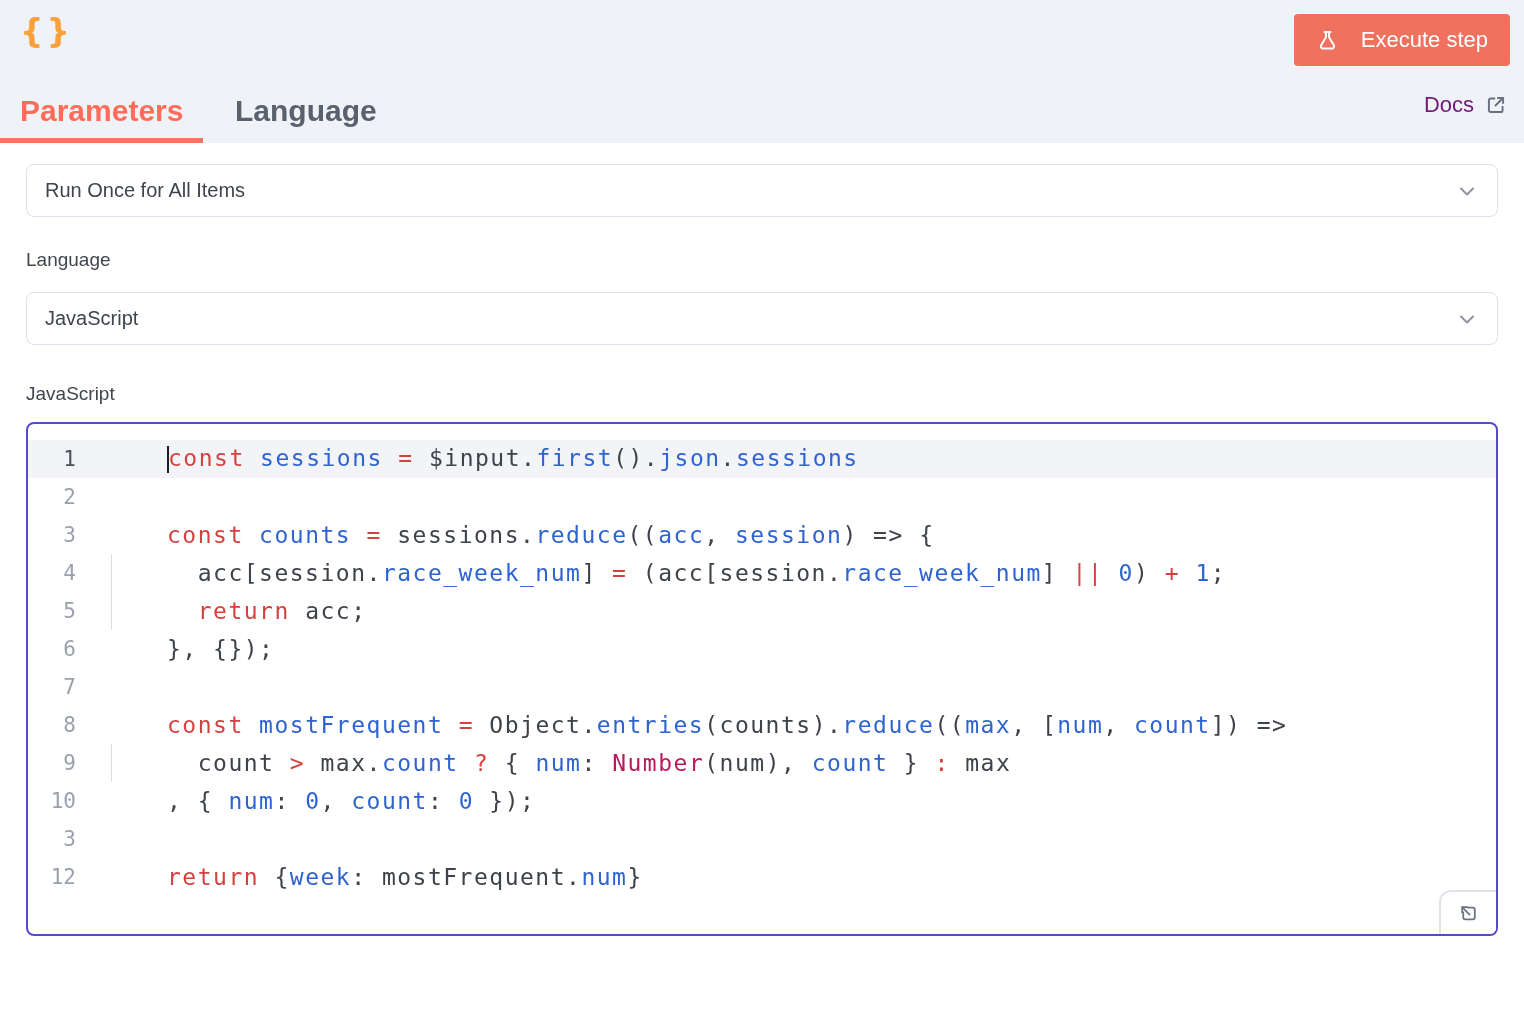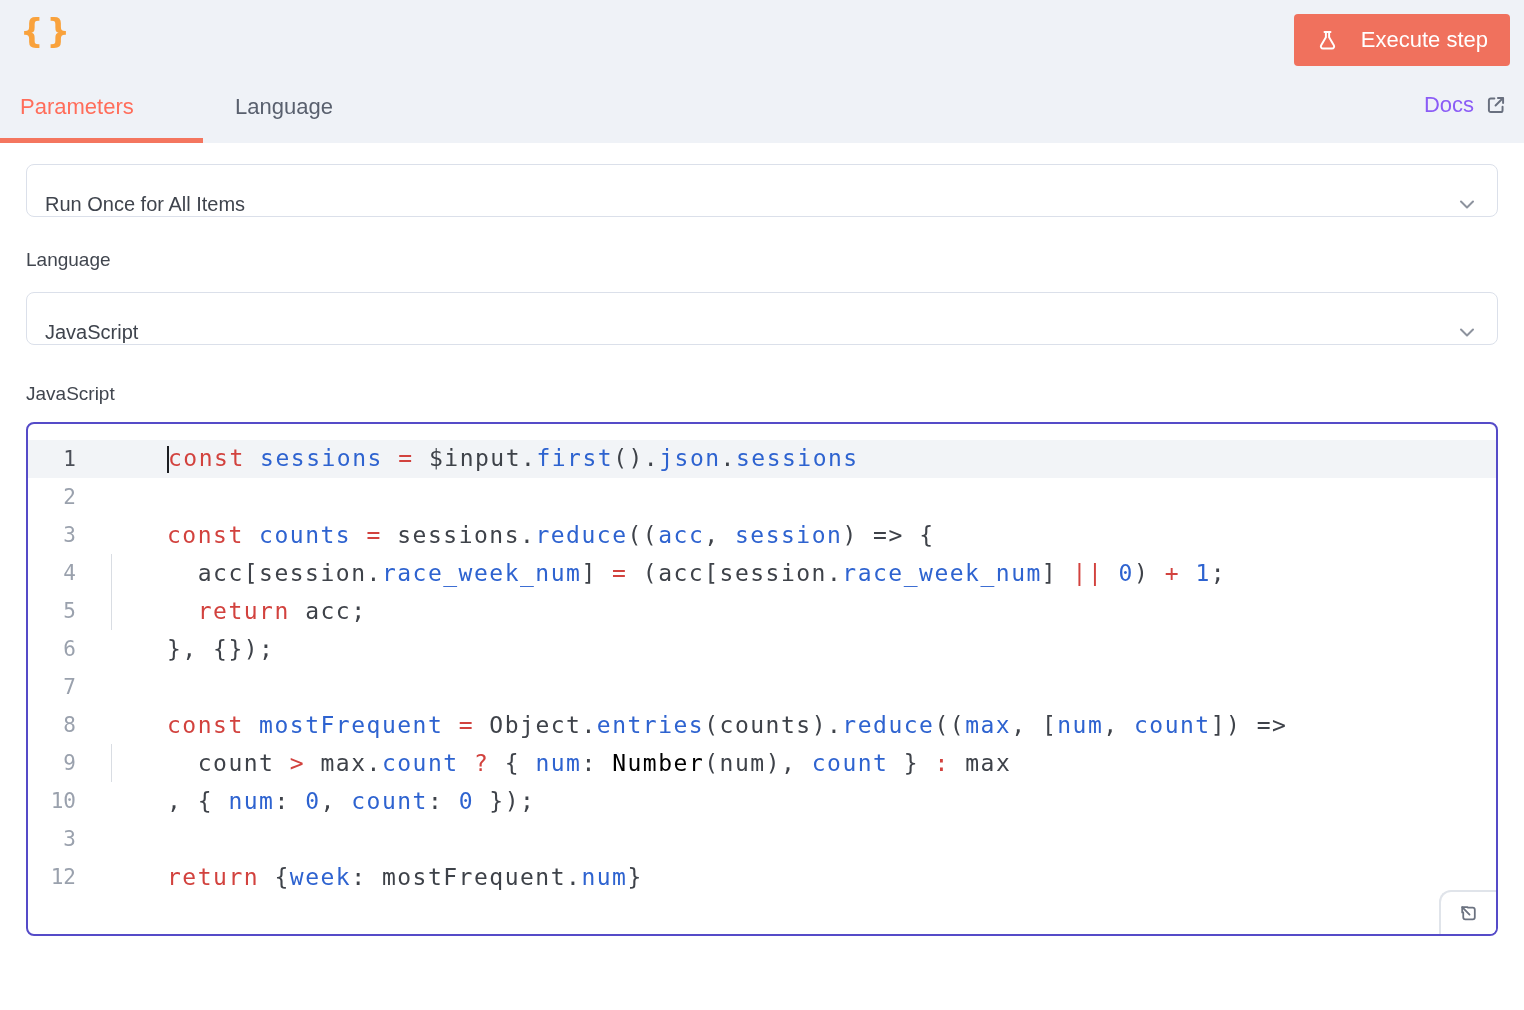--- a/index.html
+++ b/index.html
@@ -7,55 +7,55 @@
 
   
   .header { position:relative; height:143px; background:#eff2f7; }
   .node-icon { position:absolute; left:20px; top:12px; font-size:33px; font-weight:600;
                color:#f9a23c; letter-spacing:3px; font-family:"DejaVu Sans", sans-serif; }
   .page-title { position:absolute; left:72px; top:18px; font-size:27px; font-weight:600; color:#3c4048; }
   .execute-btn { position:absolute; right:14px; top:14px; height:52px; padding:0 22px;
                  background:#f0715d; border:none; border-radius:4px; color:#ffffff;
                  font-size:22px; font-weight:500; display:flex; align-items:center; gap:22px;
                  font-family:"Liberation Sans", sans-serif; cursor:pointer; }
-  .tab { position:absolute; top:94px; font-size:22px; font-weight:400; cursor:pointer; }
+  .tab { position:absolute; top:94px; font-size:30px; font-weight:700; cursor:pointer; }
   .tab-params { left:20px; color:#ff6d5a; }
   .tab-settings { left:235px; color:#59606e; }
   .tab-underline { position:absolute; left:0; bottom:0; width:203px; height:5px; background:#f4765f; }
-  .docs-link { position:absolute; right:16px; top:92px; font-size:22px; color:#8b5cf6;
+  .docs-link { position:absolute; right:16px; top:92px; font-size:22px; color:#701a75;
                display:flex; align-items:center; gap:10px; cursor:pointer; }
 
   
   .content { padding:0 26px; background:#ffffff; }
   .field-label { font-size:19px; color:#41464f; line-height:22px; }
   .lbl-mode { margin-top:30px; }
   .lbl-lang { margin-top:32px; }
   .lbl-code { margin-top:38px; }
   .select { margin-top:21px; height:53px; border:1px solid #dbe0ea; border-radius:8px;
-            display:flex; align-items:flex-end; justify-content:space-between; padding:0 18px;
+            display:flex; align-items:center; justify-content:space-between; padding:0 18px;
             font-size:20px; color:#3f444d; background:#fff; cursor:pointer; }
   .chev { flex:none; }
 
   
   .editor { position:relative; margin-top:17px; height:514px; border:2px solid #554bc8;
             border-radius:8px; background:#fff; overflow:hidden; padding-top:16px;
             font-family:"DejaVu Sans Mono", monospace; }
   .cm-line { display:flex; align-items:center; height:38px; font-size:23px; letter-spacing:1.5px;
              color:#3e4249; white-space:pre; }
   .cm-line.active { background:#f2f4f7; }
   .gutter { flex:none; width:95px; text-align:right; padding-right:47px; color:#9aa1ad;
             font-size:21px; letter-spacing:0; }
   .cm-line.active .gutter { color:#4b4f58; }
   .code { position:relative; display:inline-block;padding-left:44px; }
   .guided .code::before { content:""; position:absolute; left:-12px; top:-6px; bottom:-6px;
             border-left:1px solid #d9dde3; }
   .code .k { color:#d2423e; }
   .code .v { color:#2e63d0; }
   .code .n { color:#2e63d0; }
-  .code .t { color:#000000; }
+  .code .t { color:#be185d; }
   .code .p { color:#3e4249; }
   .cursor { display:inline-block; width:0; height:27px; border-left:2px solid #1c1e22;
             vertical-align:middle; margin-right:-1px; }
   .expand-btn { position:absolute; right:0; bottom:0; width:57px; height:44px; background:#fff;
             border-top:2px solid #e0e4ea; border-left:2px solid #e0e4ea; border-top-left-radius:12px;
             display:flex; align-items:center; justify-content:center; cursor:pointer; }
 </style>
 </head>
 <body>
 

